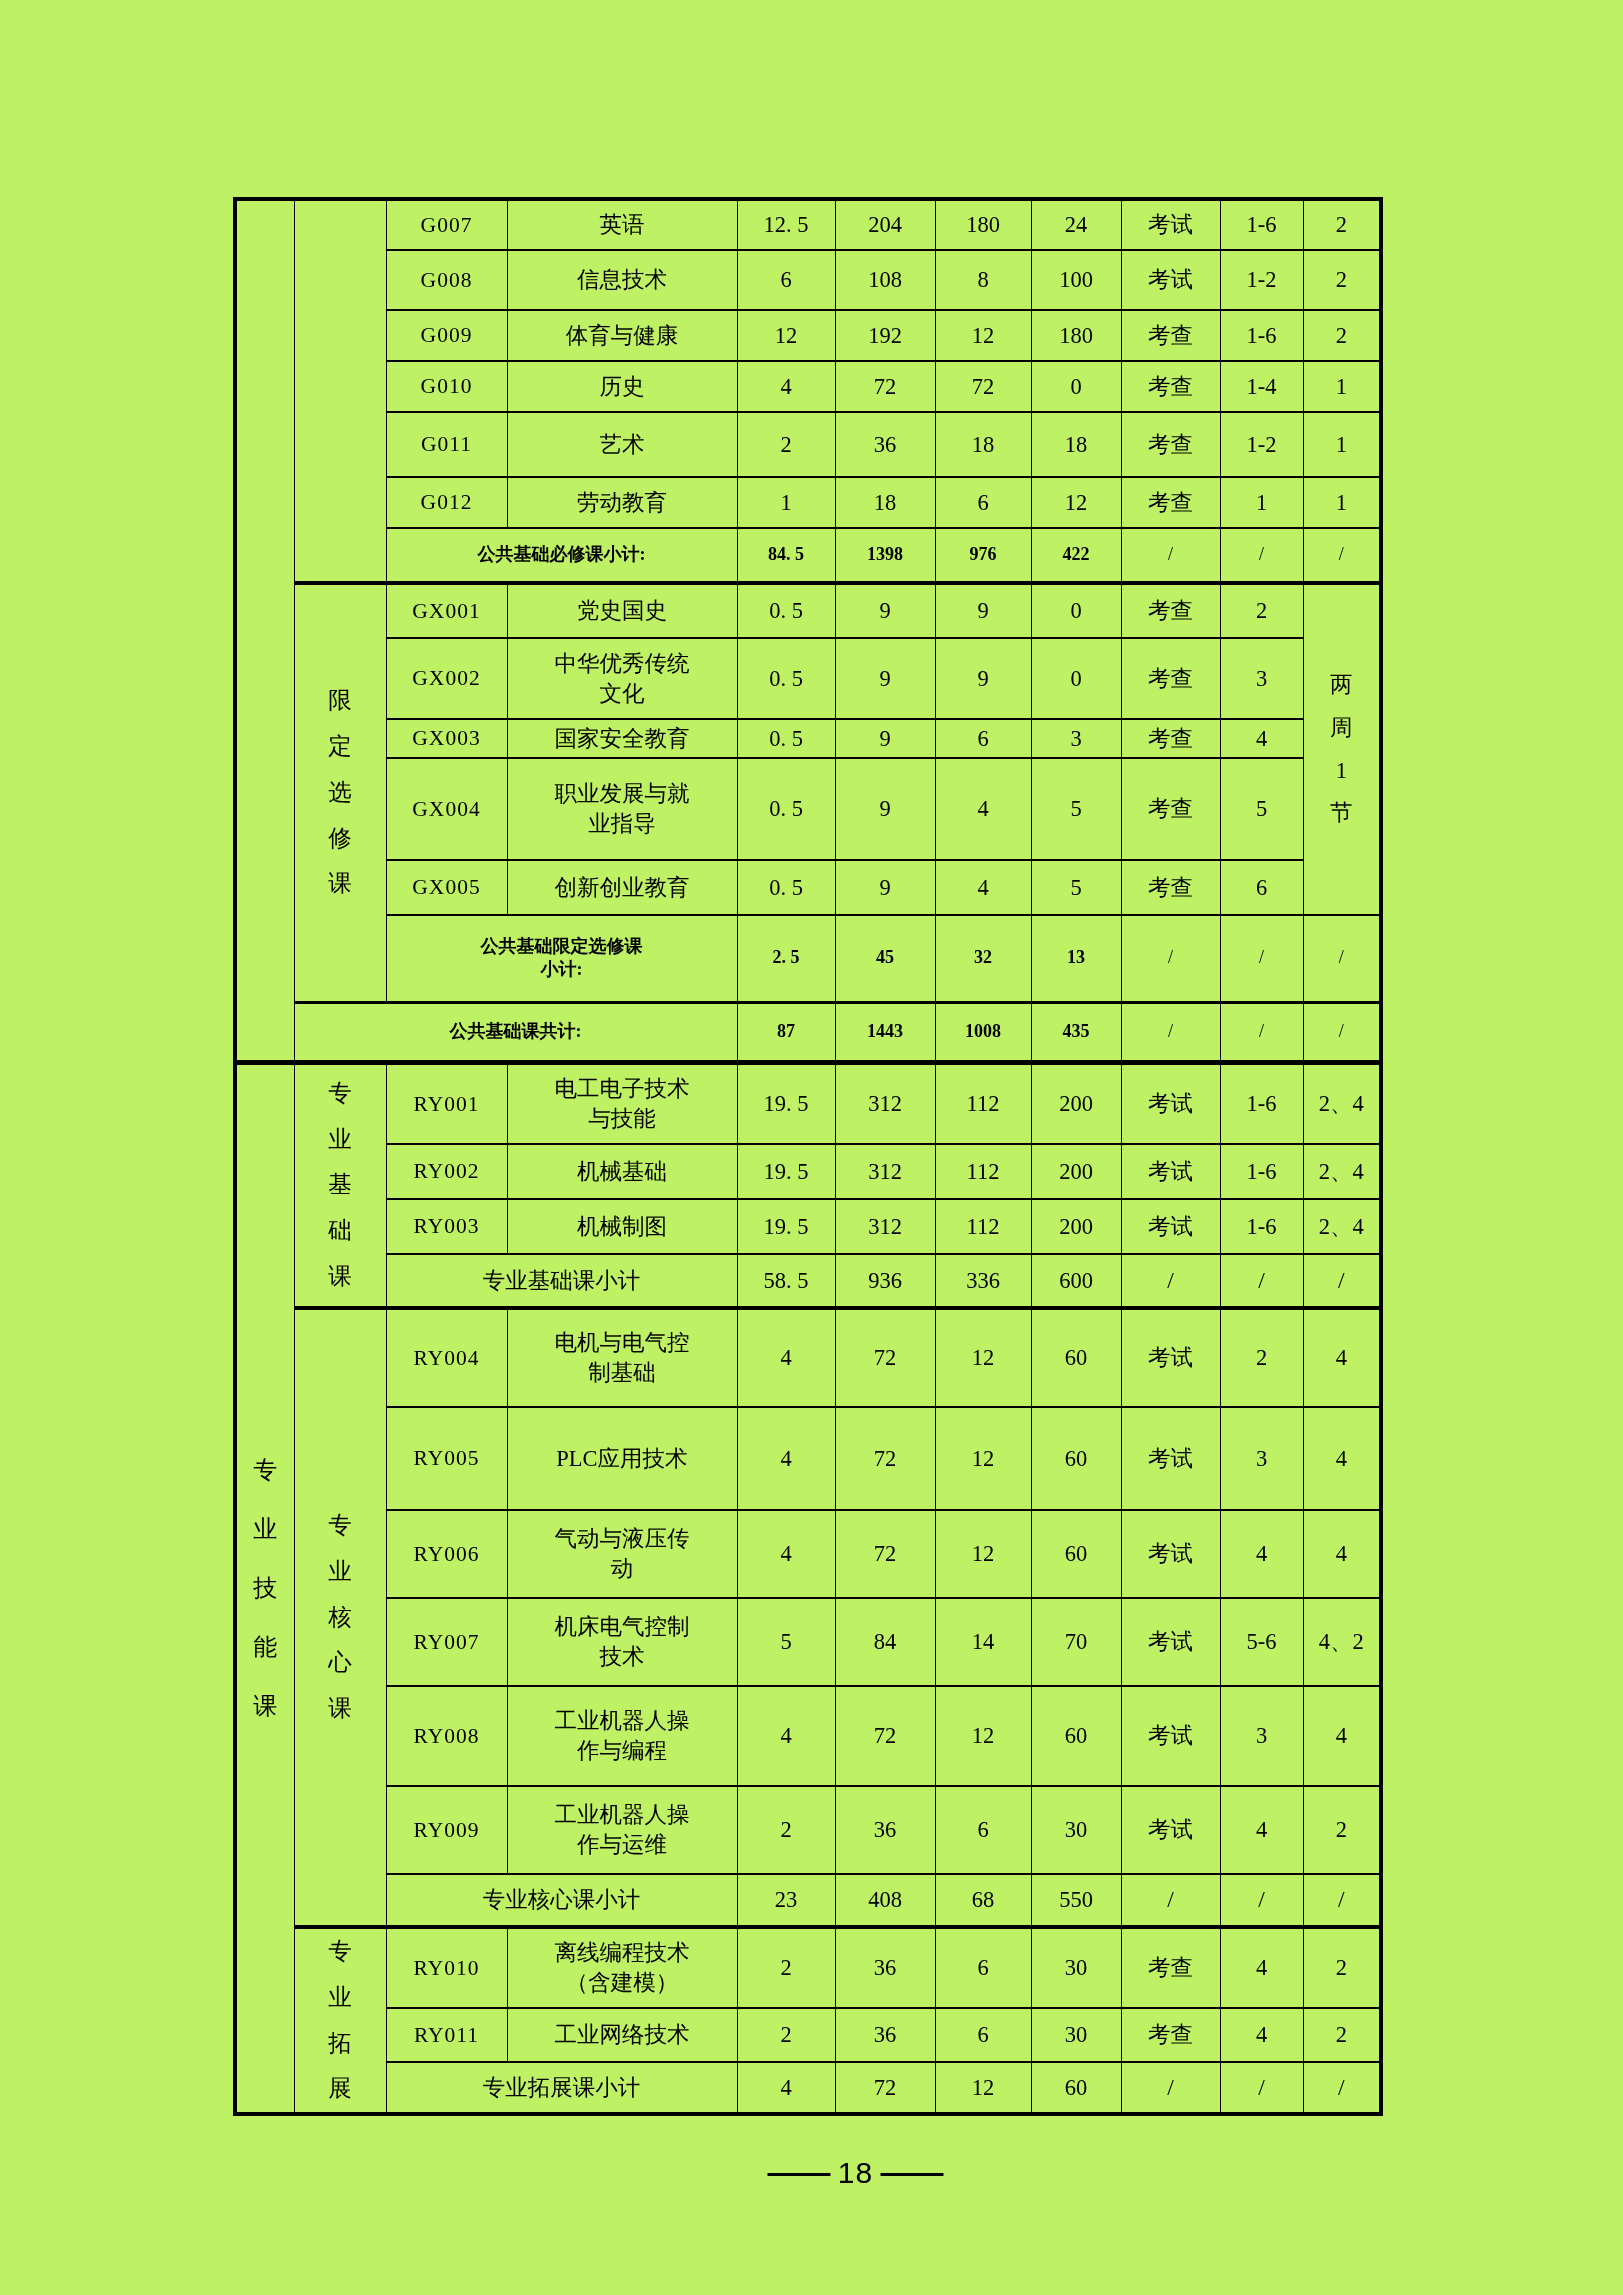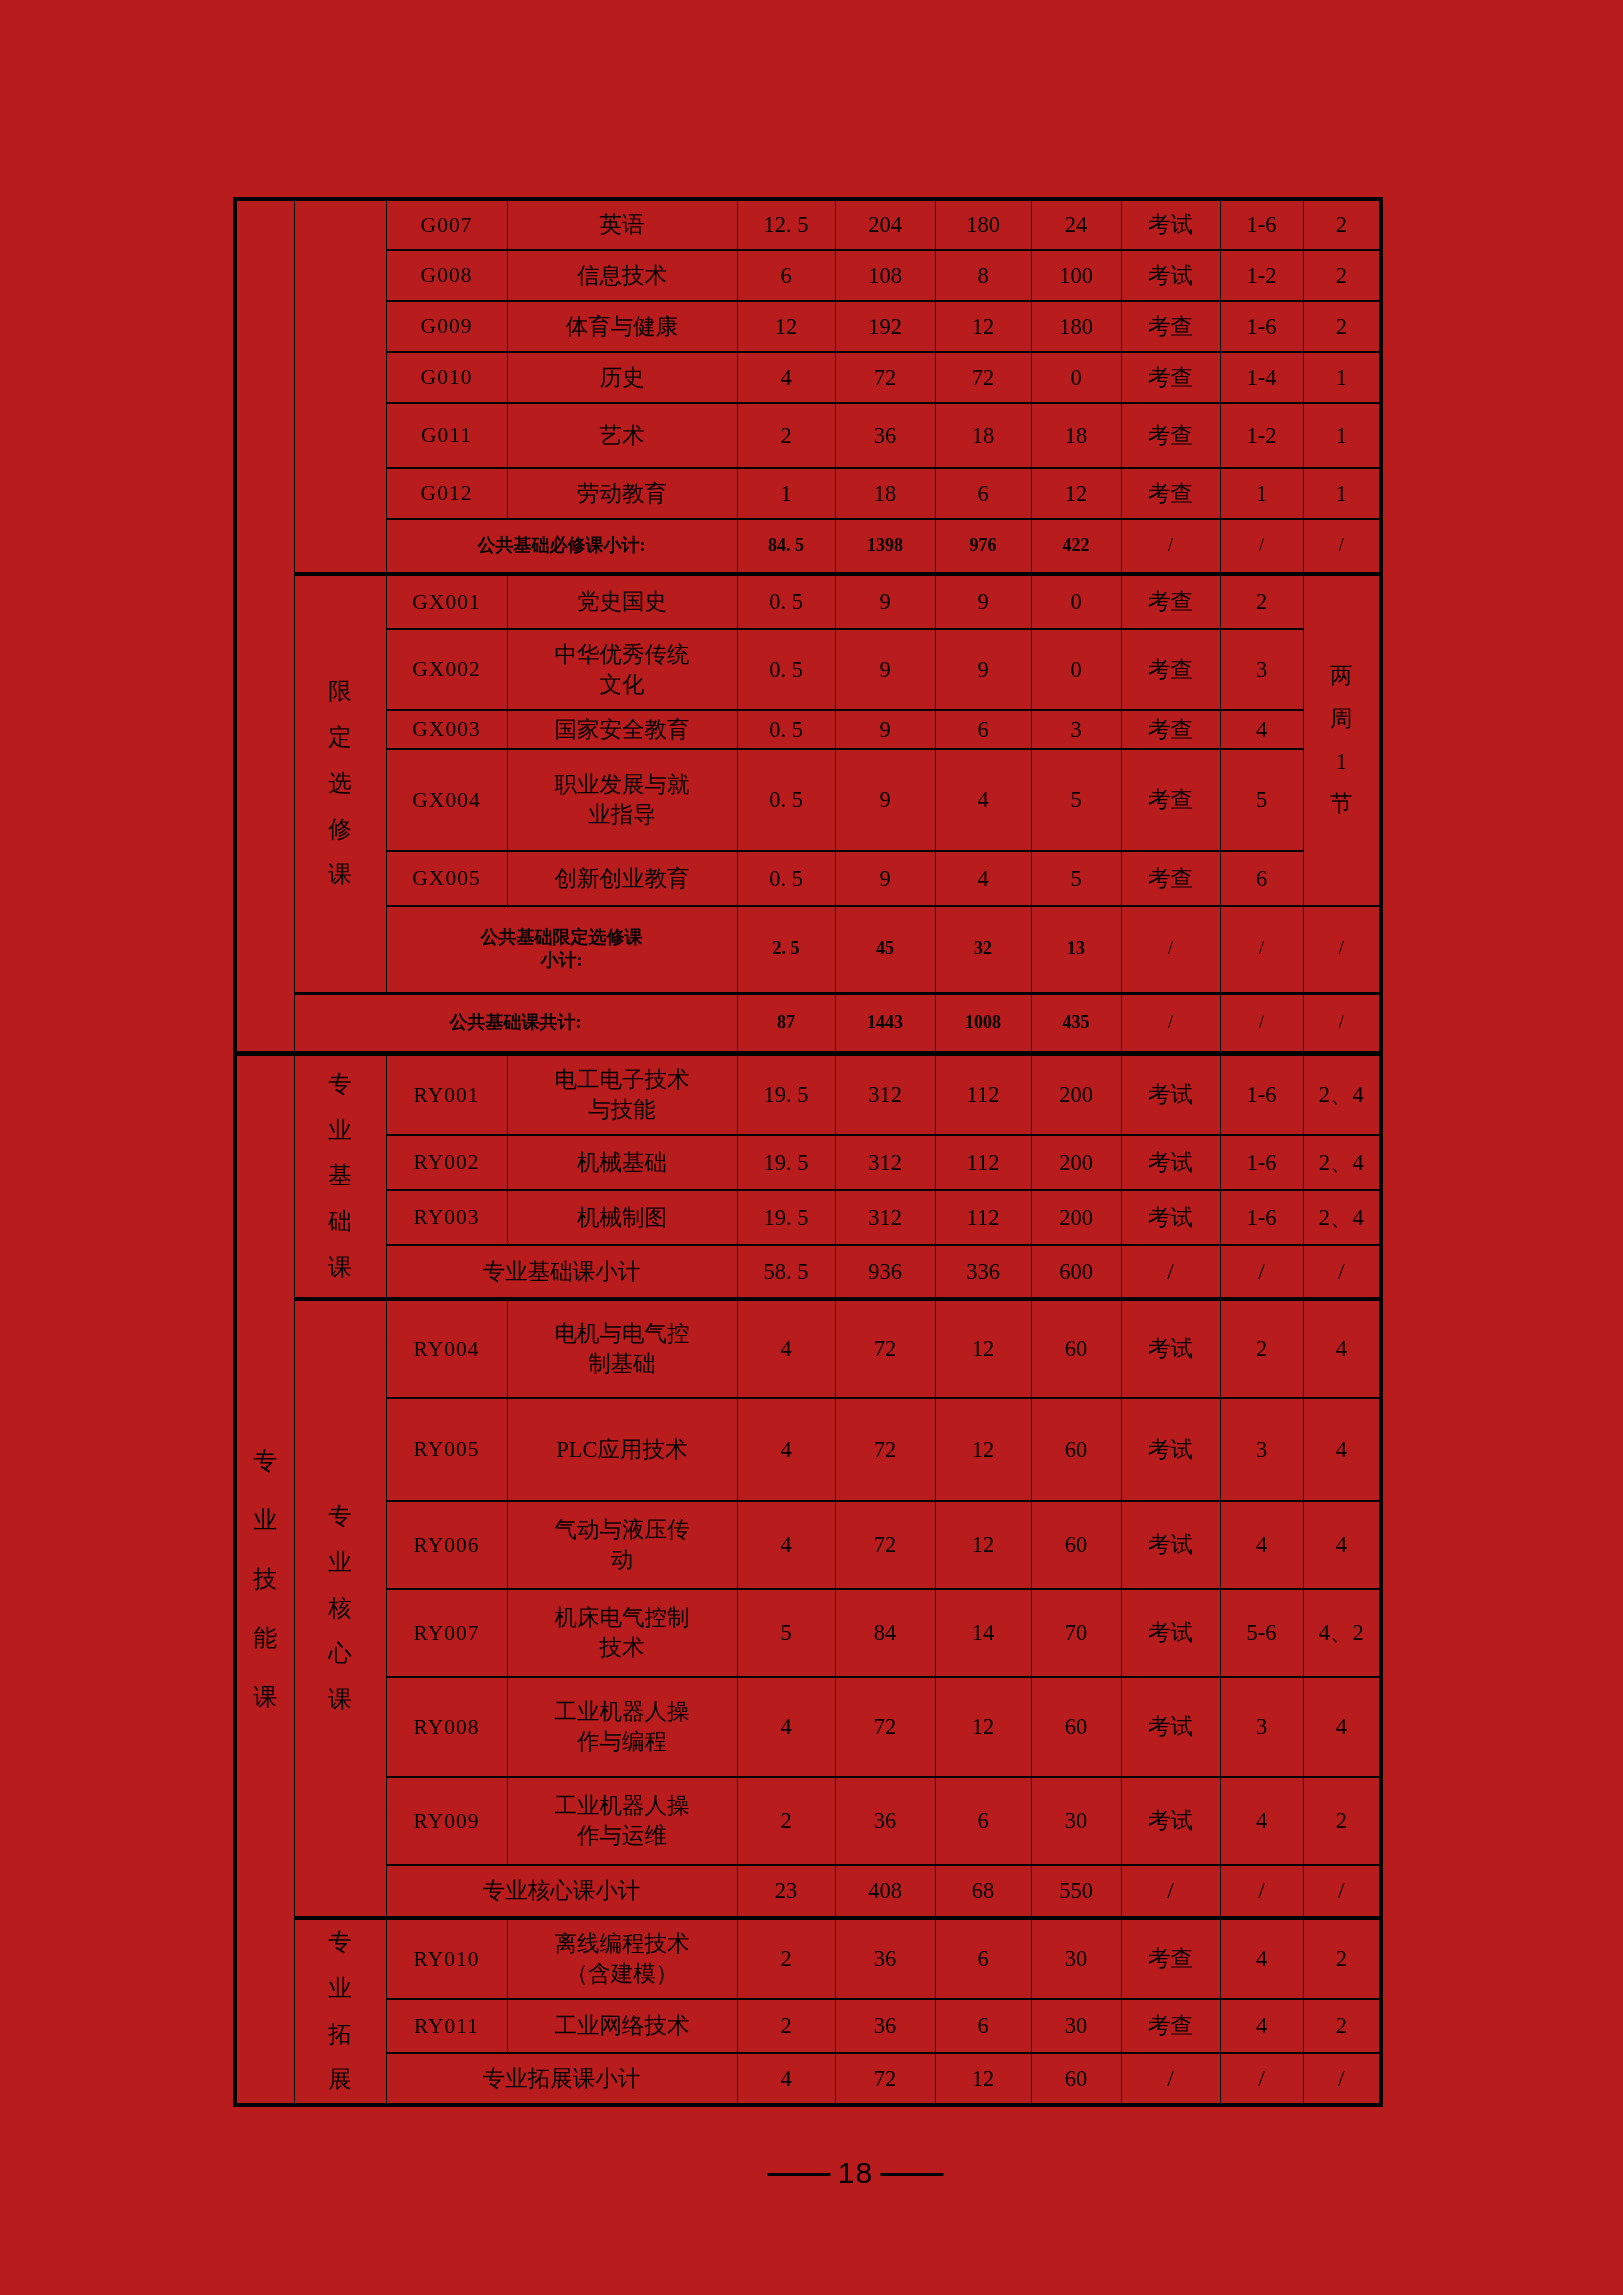--- a/index.html
+++ b/index.html
@@ -1,19 +1,19 @@
 <!DOCTYPE html>
 <html style="font-size:8.2px"><head>
 <meta charset="utf-8">
 <style>
   html,body{margin:0;padding:0;background:#888;}
   #page{
     position:relative;
     width:1623px;height:2295px;
-    background:#b91c1c;
+    background:#bef264;
     font-family:"Liberation Serif","DejaVu Serif",serif;
     color:#000;
   }
   table#curriculum{
     position:absolute;left:233px;top:197px;
     width:1146px;
     border-collapse:collapse;
     table-layout:fixed;
     border:4.1px solid #000;
   }
@@ -76,21 +76,21 @@
       <td>英语</td>
       <td>12. 5</td>
       <td>204</td>
       <td>180</td>
       <td>24</td>
       <td>考试</td>
       <td>1-6</td>
       <td>2</td>
     </tr>
 
-    <tr style="height:51px">
+    <tr style="height:60px">
       <td class="code">G008</td>
       <td>信息技术</td>
       <td>6</td>
       <td>108</td>
       <td>8</td>
       <td>100</td>
       <td>考试</td>
       <td>1-2</td>
       <td>2</td>
     </tr>

